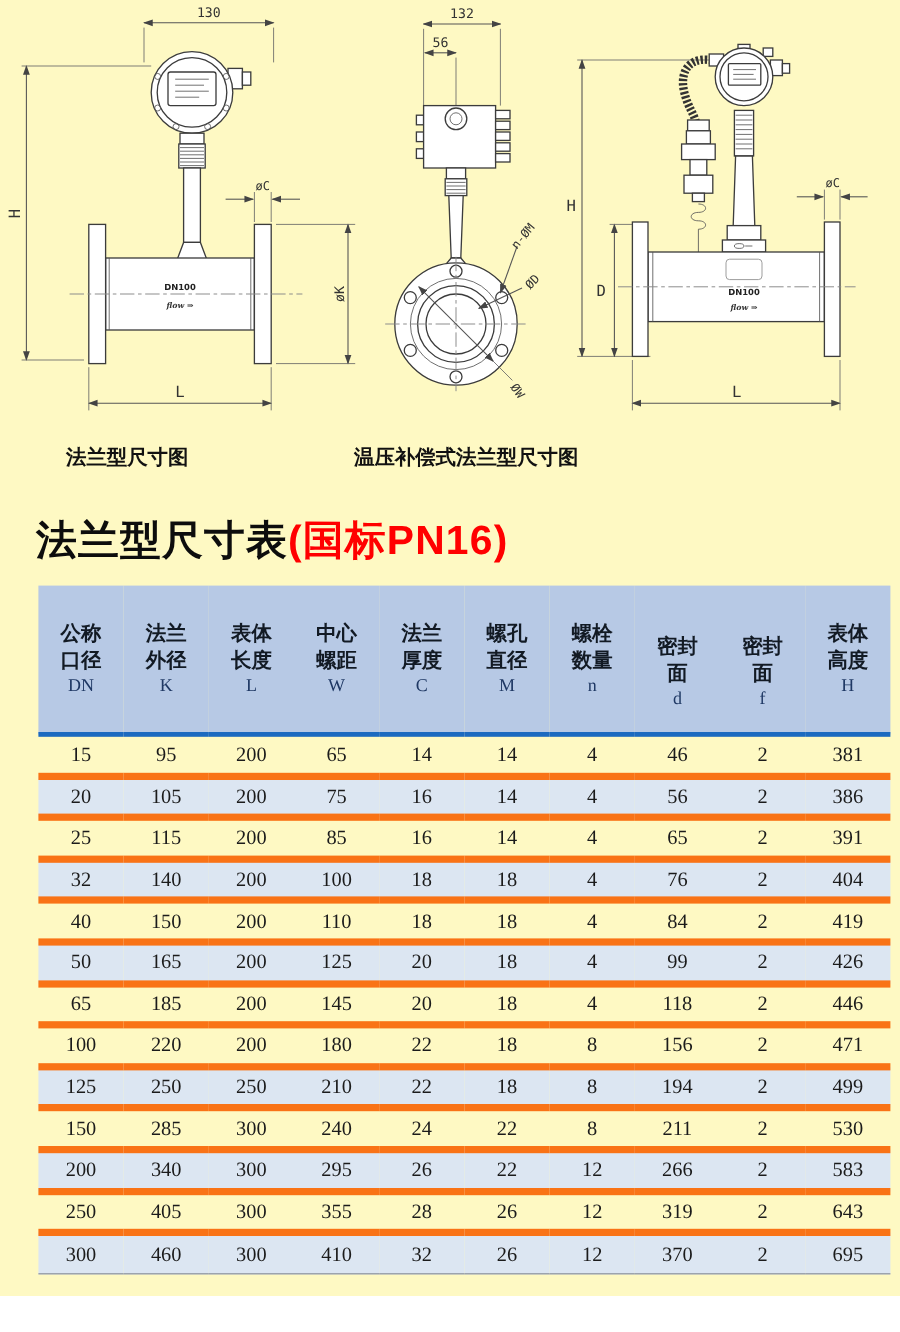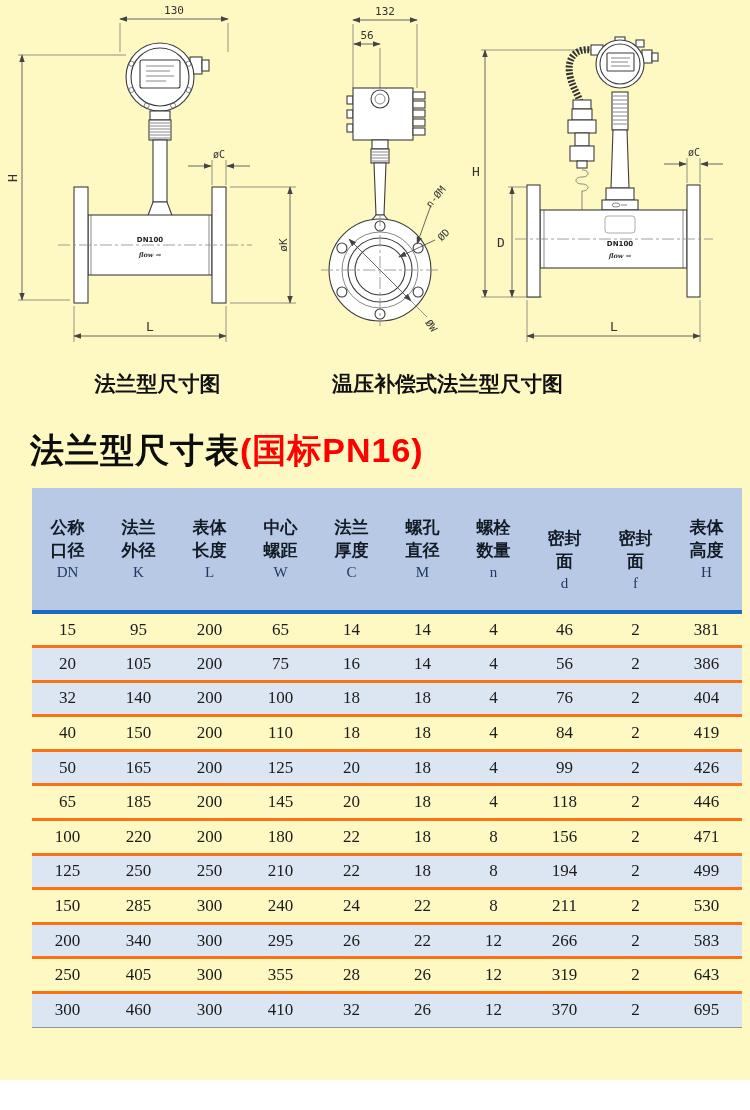--- a/index.html
+++ b/index.html
@@ -16,39 +16,39 @@
   .dim{fill:none;stroke:#555;stroke-width:0.9;}
   .ext{fill:none;stroke:#666;stroke-width:0.7;}
   .cl{fill:none;stroke:#888;stroke-width:0.8;stroke-dasharray:12 3 3 3;}
   .hose{fill:none;stroke:#333;stroke-width:7;stroke-dasharray:2 1.6;}
   .dimtxt{fill:#333;font-family:"DejaVu Sans Mono",monospace;font-size:11px;text-anchor:middle;}
   .dimtxt.big{font-size:13px;}
   .dimtxt.small{font-size:10px;}
   .bodytxt{fill:#222;font-family:"DejaVu Sans",sans-serif;font-size:7px;font-weight:bold;text-anchor:middle;}
   .flowtxt{fill:#333;font-family:"DejaVu Serif",serif;font-style:italic;font-size:6.5px;font-weight:bold;text-anchor:middle;}
   
-  .caption{position:absolute;top:370px;font-size:21px;font-weight:700;color:#111;text-align:center;}
+  .caption{position:absolute;top:370px;font-size:17px;font-weight:700;color:#111;text-align:left;}
   #cap-left{left:55px;width:205px;}
   #cap-right{left:295px;width:305px;}
   
   .title{position:absolute;left:30px;top:428px;font-size:34px;font-weight:700;color:#0d0d0d;letter-spacing:1px;}
   .title .red{color:var(--title-red,#ff0000);}
   
   .tbl-wrap{position:absolute;left:32px;top:488px;width:710px;}
   table{border-collapse:collapse;table-layout:fixed;width:710px;}
   thead th{background:var(--header-bg,#b7c9e5);height:85px;vertical-align:middle;
            border-bottom:4px solid var(--header-rule,#1c6ac0);padding:16px;}
   .h-zh{font-size:17px;font-weight:700;color:#121a24;line-height:23px;}
   .h-code{font-size:15px;font-weight:400;color:#1f3864;line-height:21px;
           font-family:"Liberation Serif",serif;}
   tbody tr{height:34.6px;}
   tbody tr.stripe{background:var(--stripe,#dce6f2);}
   tbody td{text-align:center;vertical-align:middle;padding:0;
            font-family:"Liberation Serif",serif;font-size:17px;color:#1b1b1b;}
-  tbody tr + tr{border-top:3px solid #f97316;border-radius:15px;}
+  tbody tr + tr{border-top:6px solid #f97316;border-radius:15px;}
   tbody tr:last-child{border-bottom:1px solid #8d939c;}
   
   .note{position:absolute;right:8px;top:1072px;font-size:20px;font-weight:700;color:#101010;}
 </style>
 </head>
 <body>
 
 <div class="page">
 
   <div class="diagrams">
@@ -362,20 +362,32 @@
             <td>105</td>
             <td>200</td>
             <td>75</td>
             <td>16</td>
             <td>14</td>
             <td>4</td>
             <td>56</td>
             <td>2</td>
             <td>386</td>
           </tr>
+          <tr>
+            <td>25</td>
+            <td>115</td>
+            <td>200</td>
+            <td>85</td>
+            <td>16</td>
+            <td>14</td>
+            <td>4</td>
+            <td>65</td>
+            <td>2</td>
+            <td>391</td>
+          </tr>
           <tr class="stripe">
             <td>32</td>
             <td>140</td>
             <td>200</td>
             <td>100</td>
             <td>18</td>
             <td>18</td>
             <td>4</td>
             <td>76</td>
             <td>2</td>

